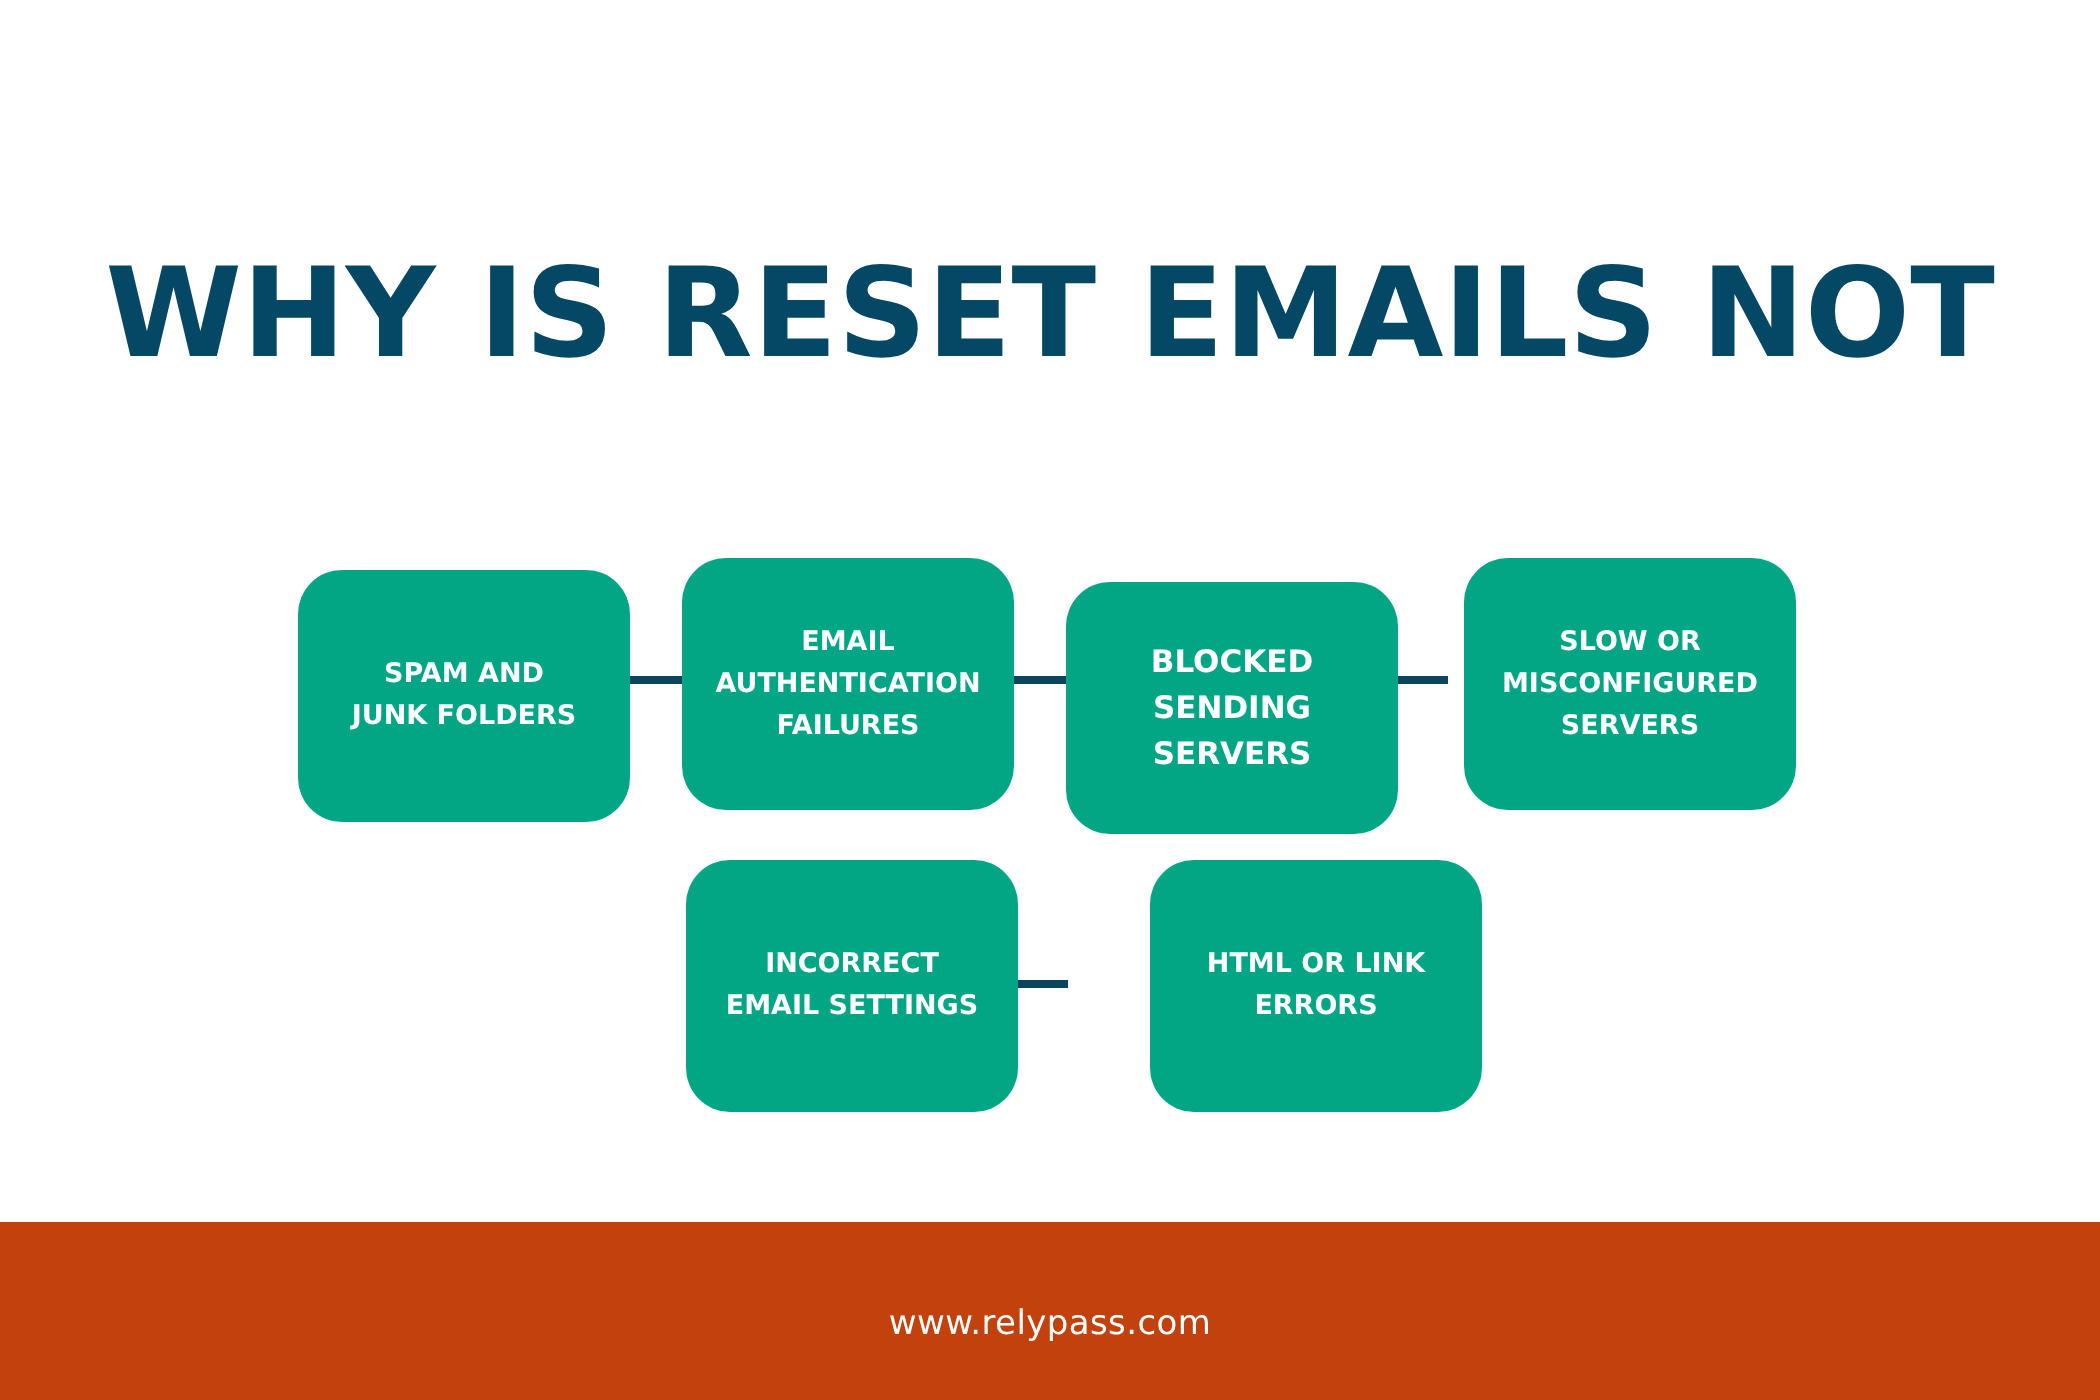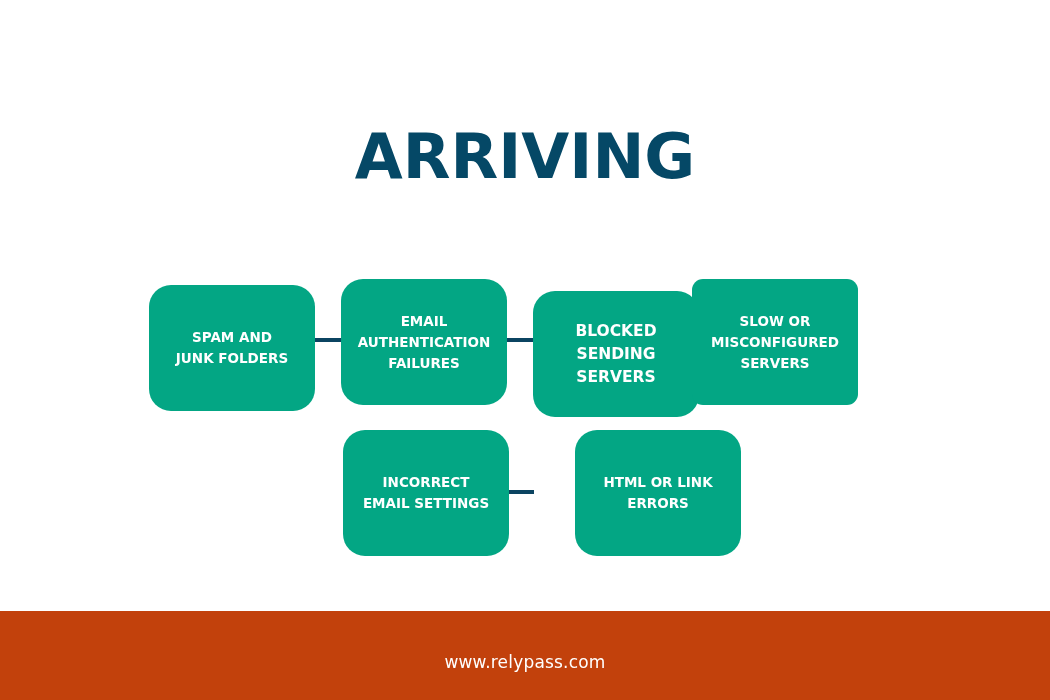--- a/index.html
+++ b/index.html
@@ -37,21 +37,21 @@
     }
     .footer .url {
       color: #ffffff; font-family: "DejaVu Sans", sans-serif;
       font-size: 17px; letter-spacing: 0.2px;
     }
   </style>
 </head>
 <body>
 
 <h1 class="title">
-  <span>ARRIVING</span>
+  <span>WHY IS RESET EMAILS NOT</span>
 </h1>
 
 <div class="connector" style="left:315px; top:338px; width:26px;"></div>
 <div class="connector" style="left:506px; top:338px; width:27px;"></div>
 <div class="connector" style="left:698px; top:338px; width:26px;"></div>
 
 <div class="connector" style="left:508px; top:490px; width:26px;"></div>
 
 <div class="box" style="left:149px; top:285px;">
   <span class="lbl">SPAM AND
@@ -60,21 +60,21 @@
 <div class="box" style="left:341px; top:279px;">
   <span class="lbl">EMAIL
 AUTHENTICATION
 FAILURES</span>
 </div>
 <div class="box large" style="left:533px; top:291px;">
   <span class="lbl">BLOCKED
 SENDING
 SERVERS</span>
 </div>
-<div class="box" style="left:692px; top:279px;border-radius:11px;">
+<div class="box" style="left:732px; top:279px;">
   <span class="lbl">SLOW OR
 MISCONFIGURED
 SERVERS</span>
 </div>
 
 <div class="box" style="left:343px; top:430px;">
   <span class="lbl">INCORRECT
 EMAIL SETTINGS</span>
 </div>
 <div class="box" style="left:533px; top:430px;margin-left:42px;">

